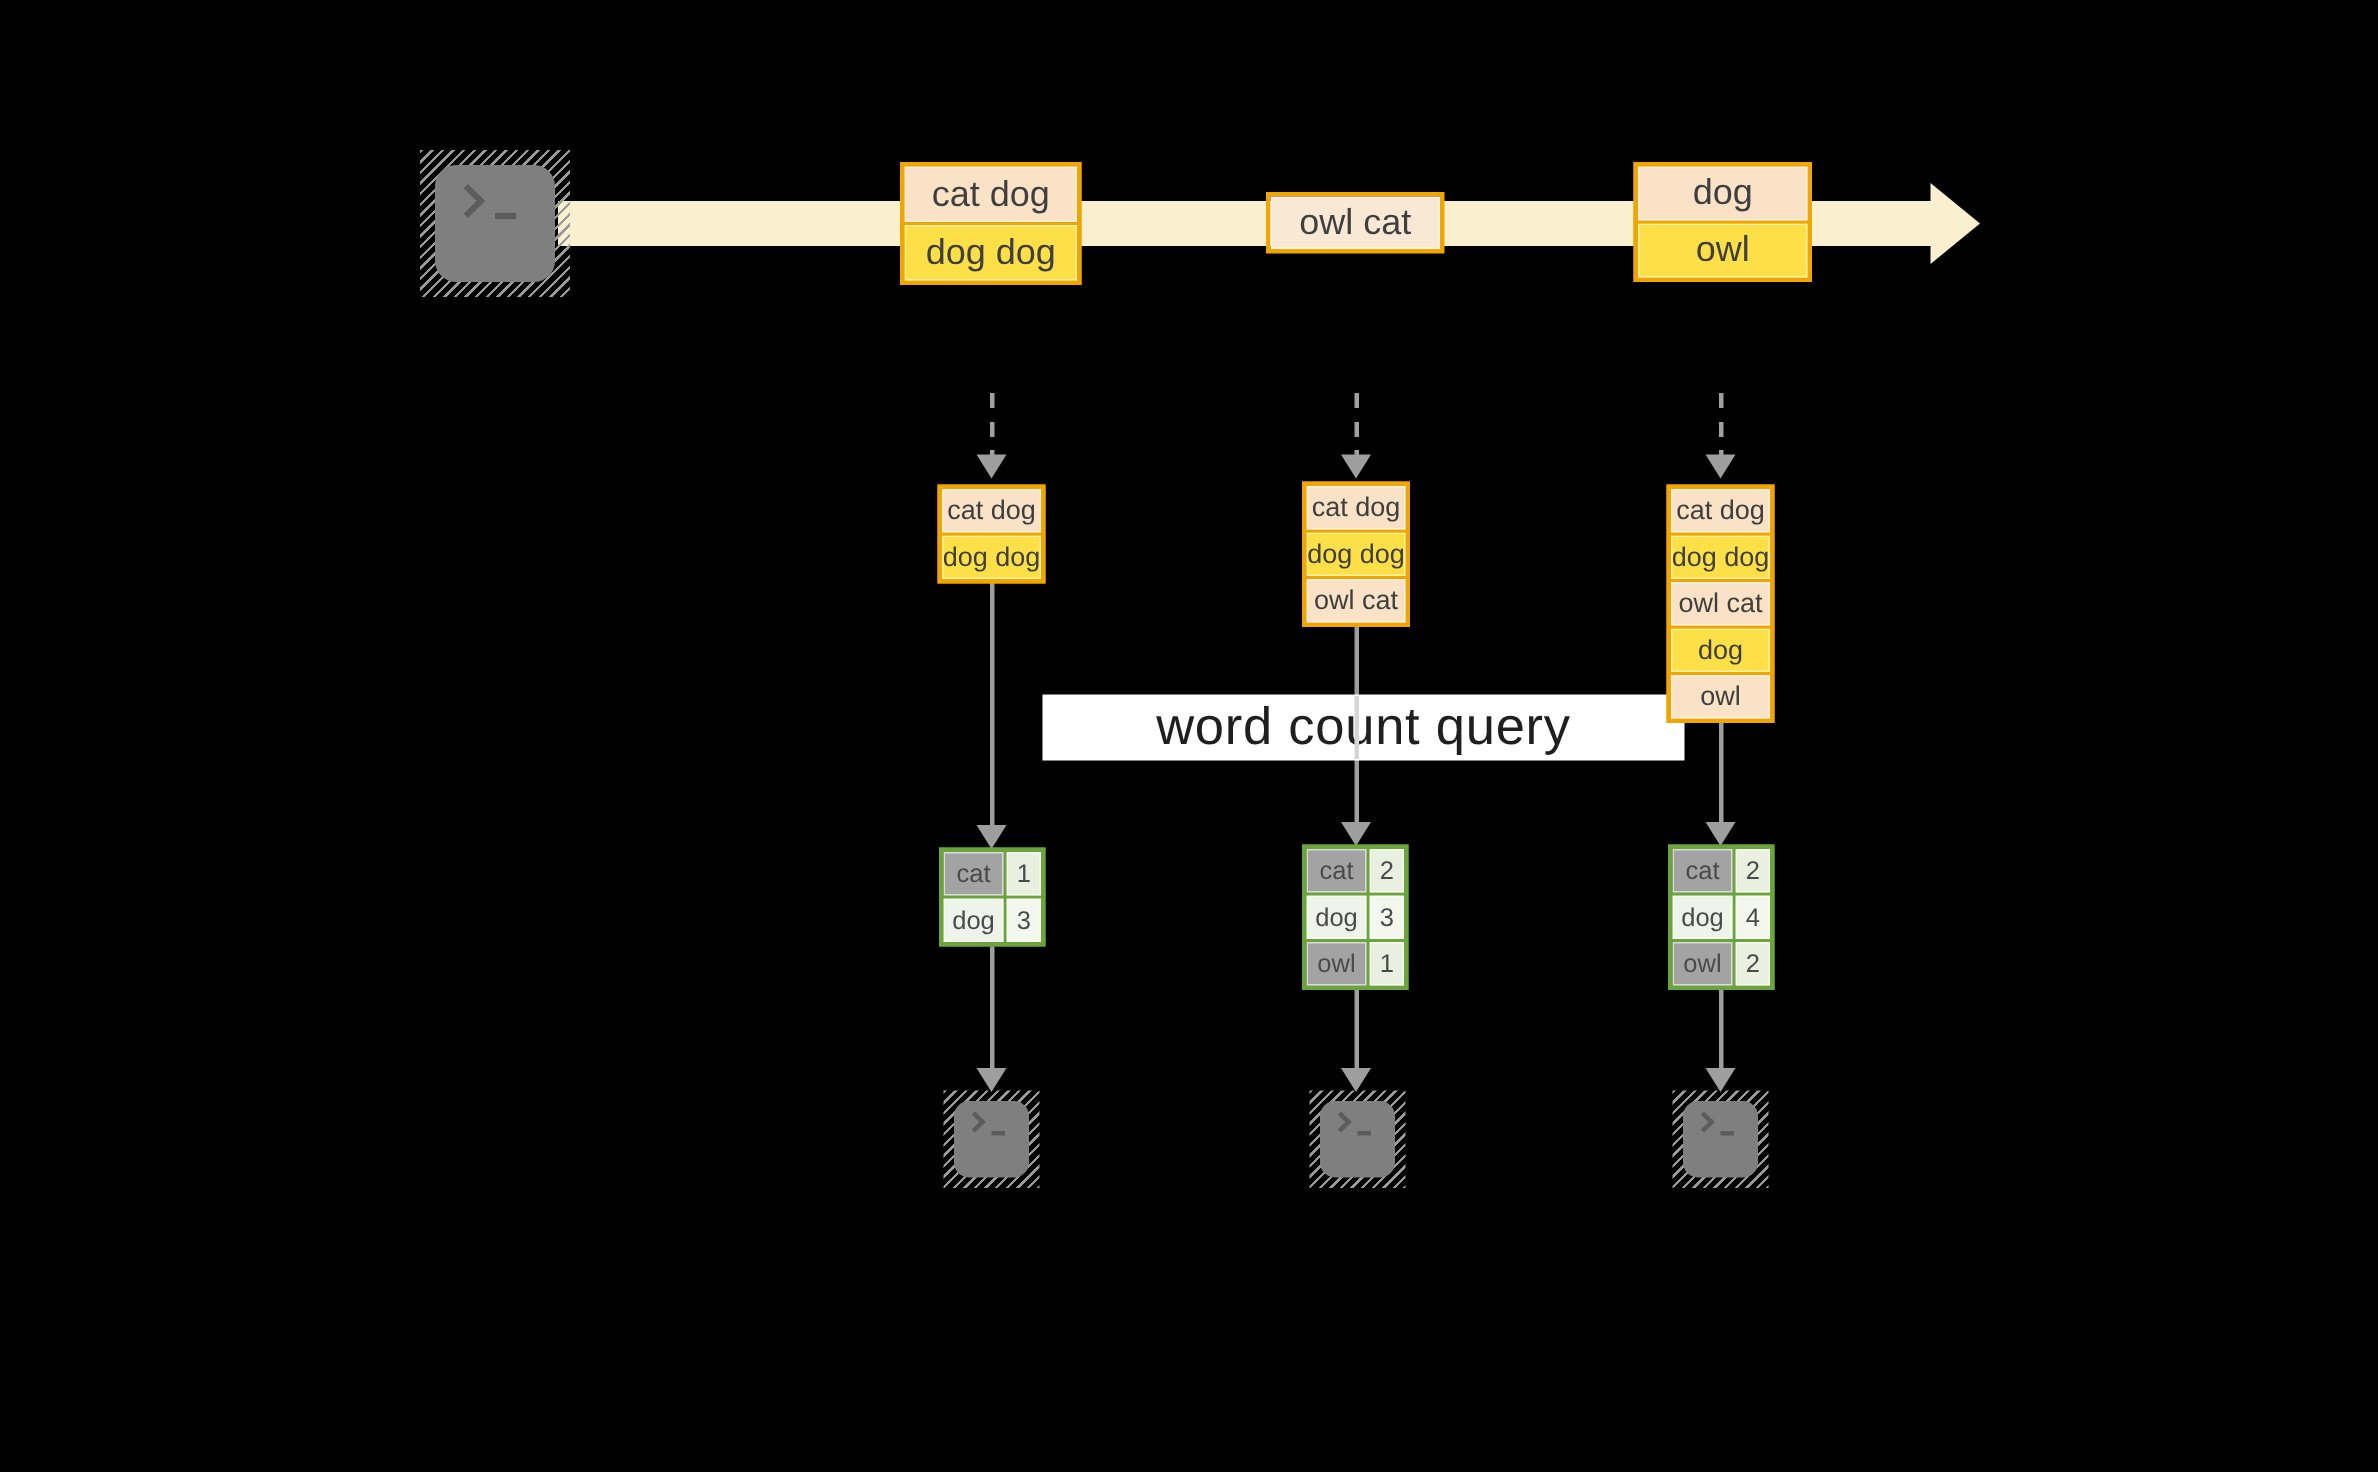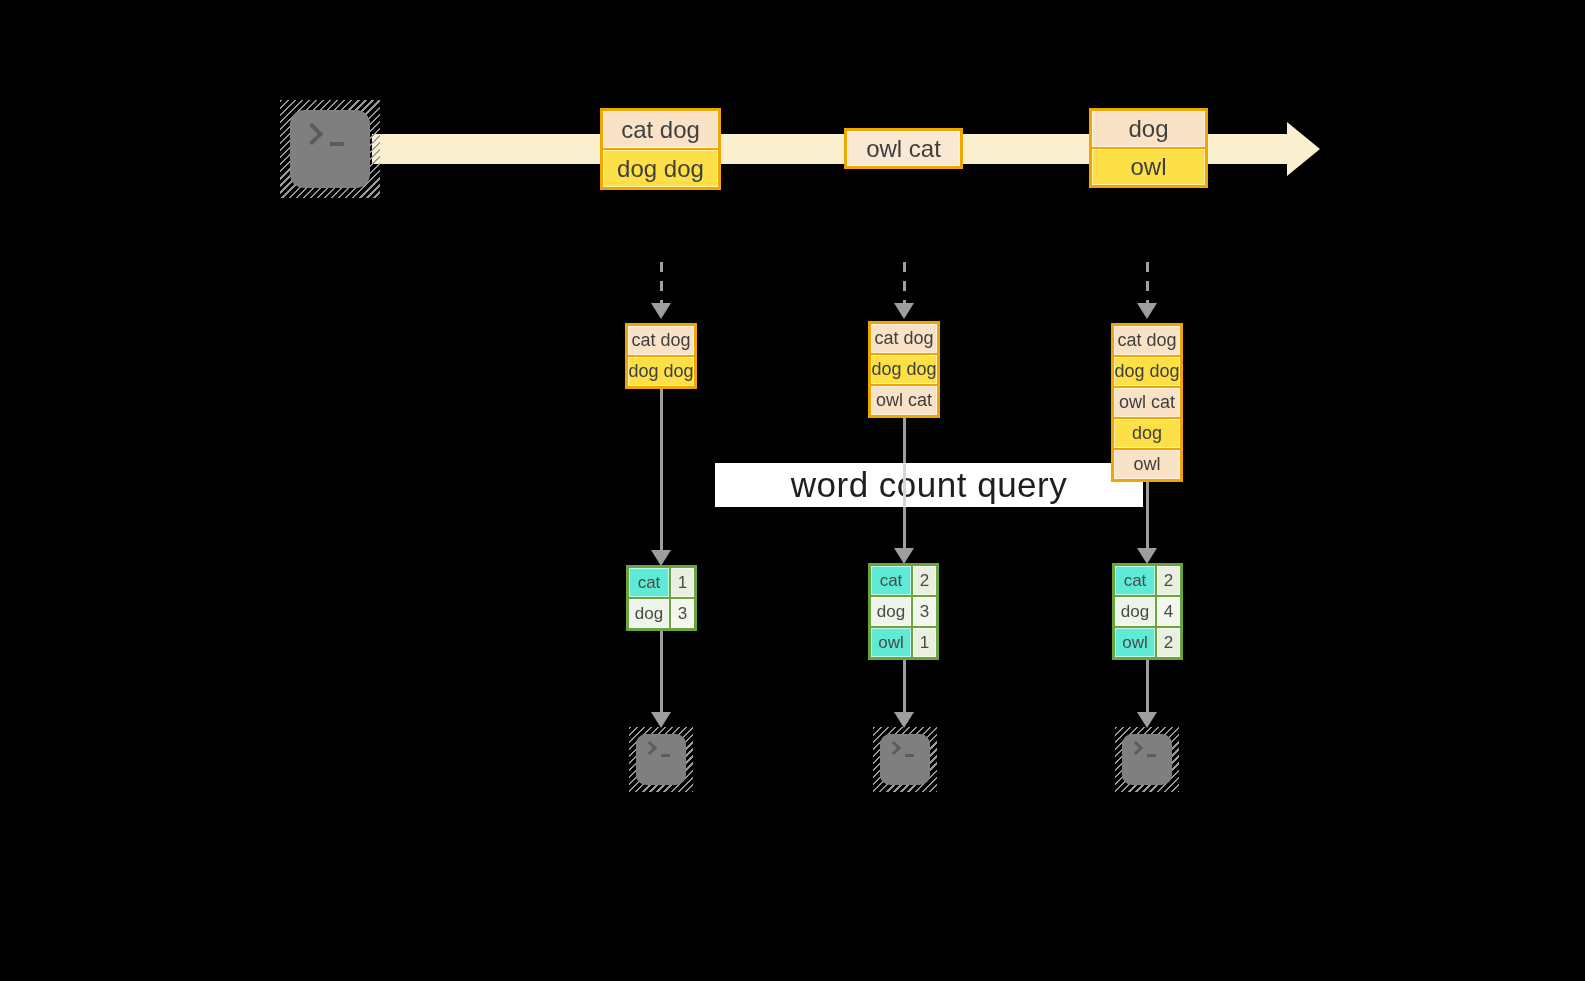--- a/index.html
+++ b/index.html
@@ -42,21 +42,21 @@
     border-top:16px solid #9e9e9e;}
   .banner-line{position:absolute;width:3px;background:#d6d6d6;z-index:7;}
   
   .banner{position:absolute;background:#ffffff;z-index:6;text-align:center;}
   .banner span{font-size:35px;font-weight:300;color:#1f1f1f;line-height:44px;letter-spacing:.5px;}
   
   .gtable{position:absolute;border:3px solid #6CA43C;background:#6CA43C;z-index:3;
     display:grid;grid-template-columns:40px 23px;gap:2px;}
   .gcell{height:29px;line-height:29px;text-align:center;font-size:17px;color:#4a4a4a;
     box-shadow:inset 0 0 0 1px rgba(255,255,255,.6);}
-  .g-a{background:#5eead4;}
+  .g-a{background:#a3a3a3;}
   .g-av{background:#EAF0DF;}
   .g-b{background:#EEF4E9;}
   .g-bv{background:#F3F7EE;}
 </style>
 </head>
 <body>
 
 <div class="canvas">
 
   <div class="band" style="left:372px;top:134px;width:916px;height:30px;"></div>
@@ -105,21 +105,21 @@
     <div class="scell cell-peach">owl</div>
   </div>
 
   <div class="vline" style="left:660px;top:387px;height:164px;"></div>
   <div class="vhead" style="left:651px;top:550px;"></div>
   <div class="vline" style="left:903px;top:418px;height:131px;"></div>
   <div class="vhead" style="left:894px;top:548px;"></div>
   <div class="vline" style="left:1146px;top:482px;height:67px;"></div>
   <div class="vhead" style="left:1137px;top:548px;"></div>
 
-  <div class="banner" style="left:695px;top:463px;width:428px;height:44px;margin-left:20px;">
+  <div class="banner" style="left:695px;top:463px;width:428px;height:44px;">
     <span>word count query</span>
   </div>
   <div class="banner-line" style="left:903px;top:464px;height:42px;"></div>
 
   <div class="gtable" style="left:626px;top:565px;">
     <div class="gcell g-a">cat</div>
     <div class="gcell g-av">1</div>
     <div class="gcell g-b">dog</div>
     <div class="gcell g-bv">3</div>
   </div>

